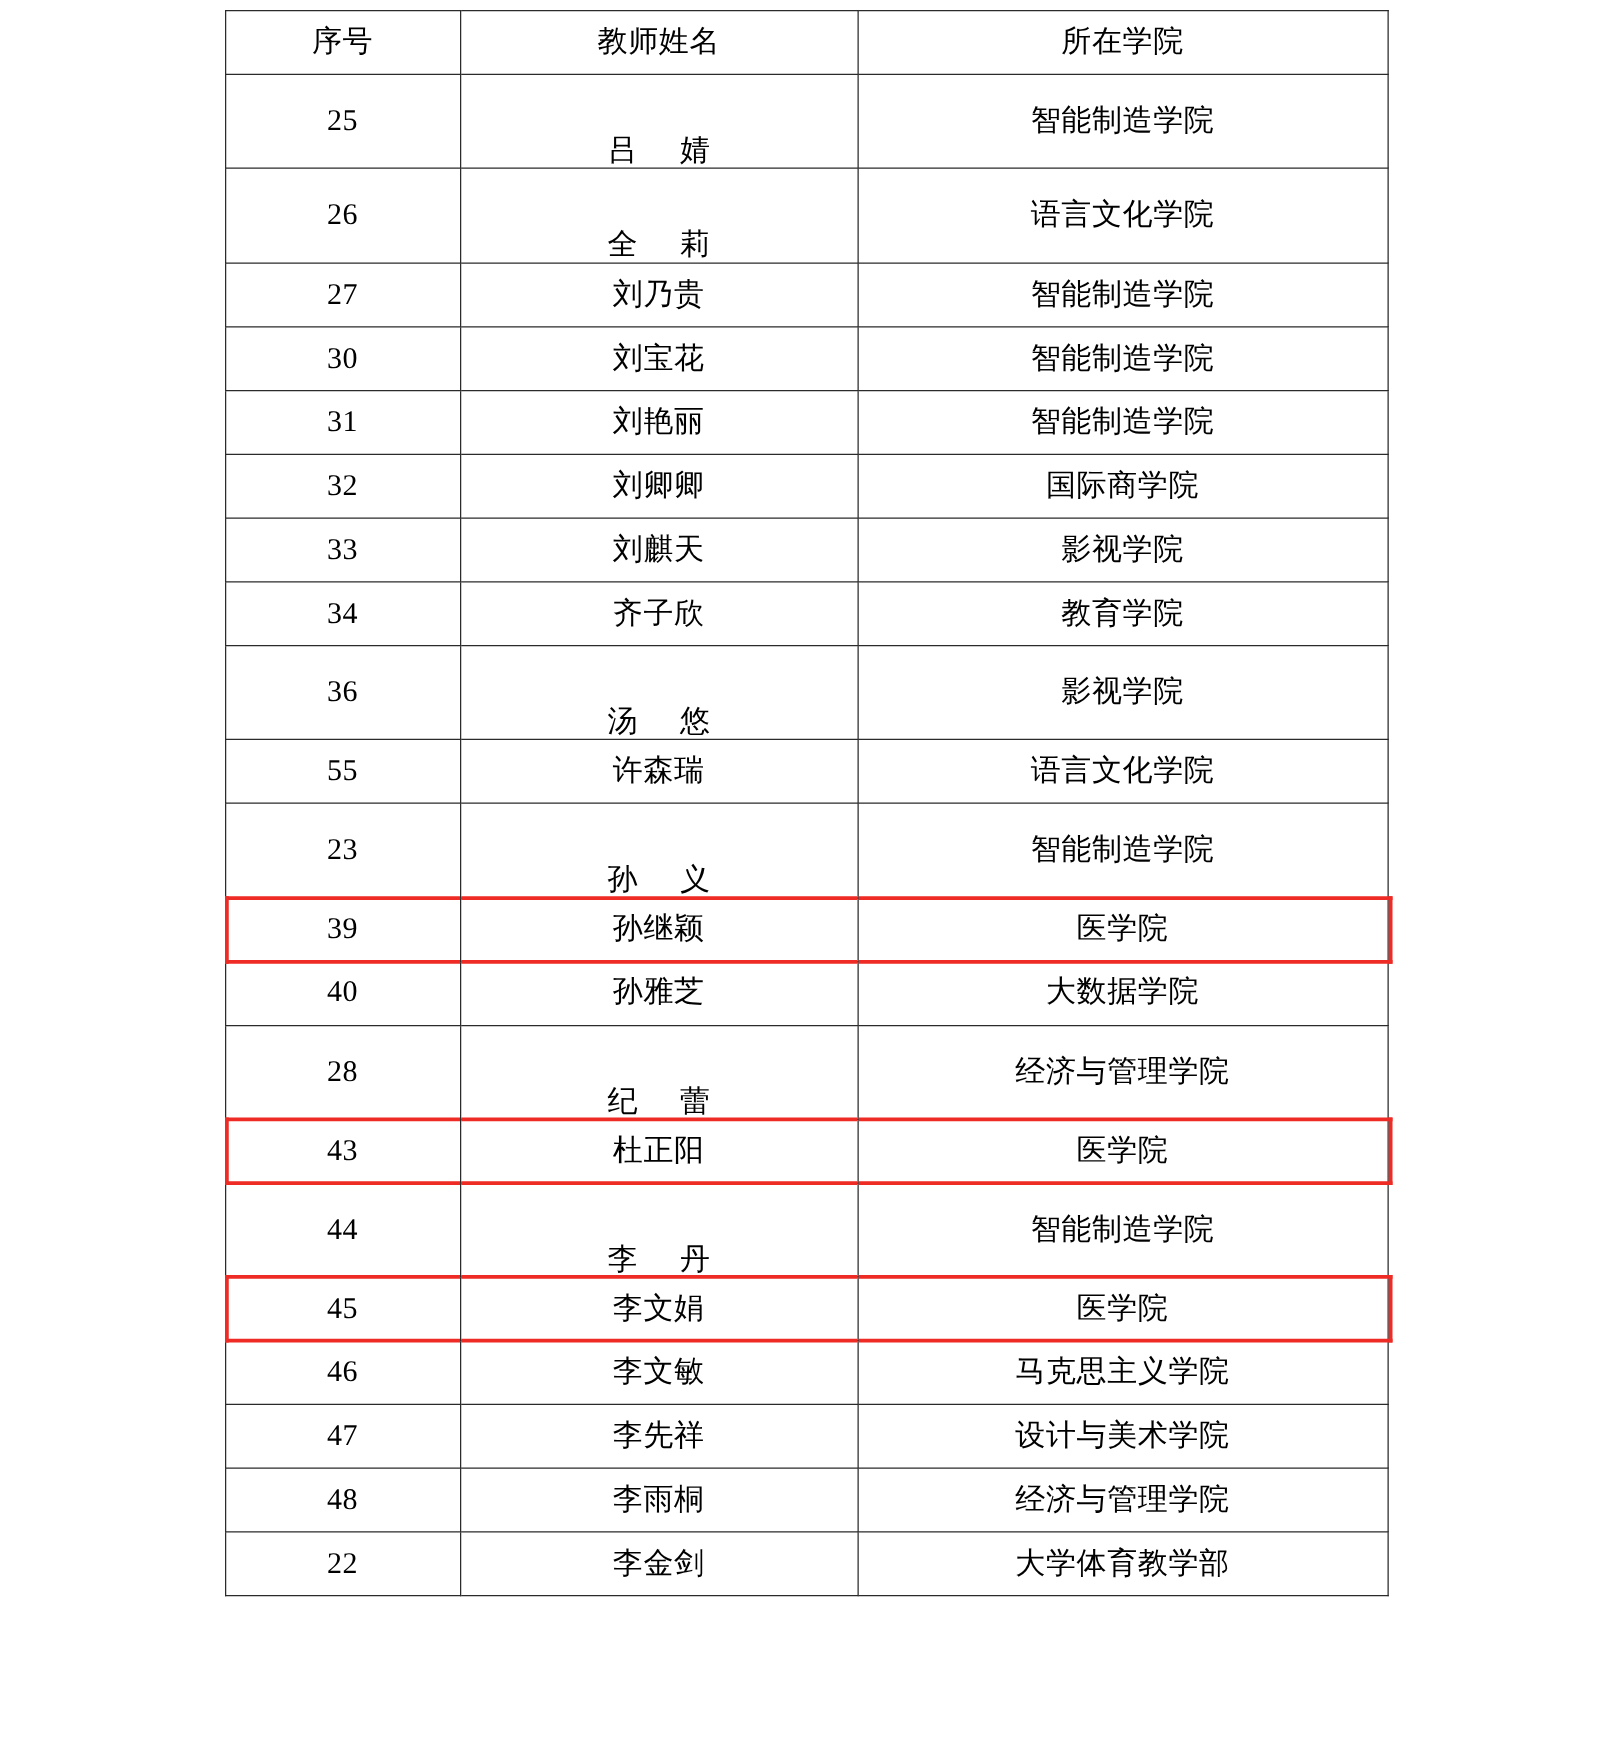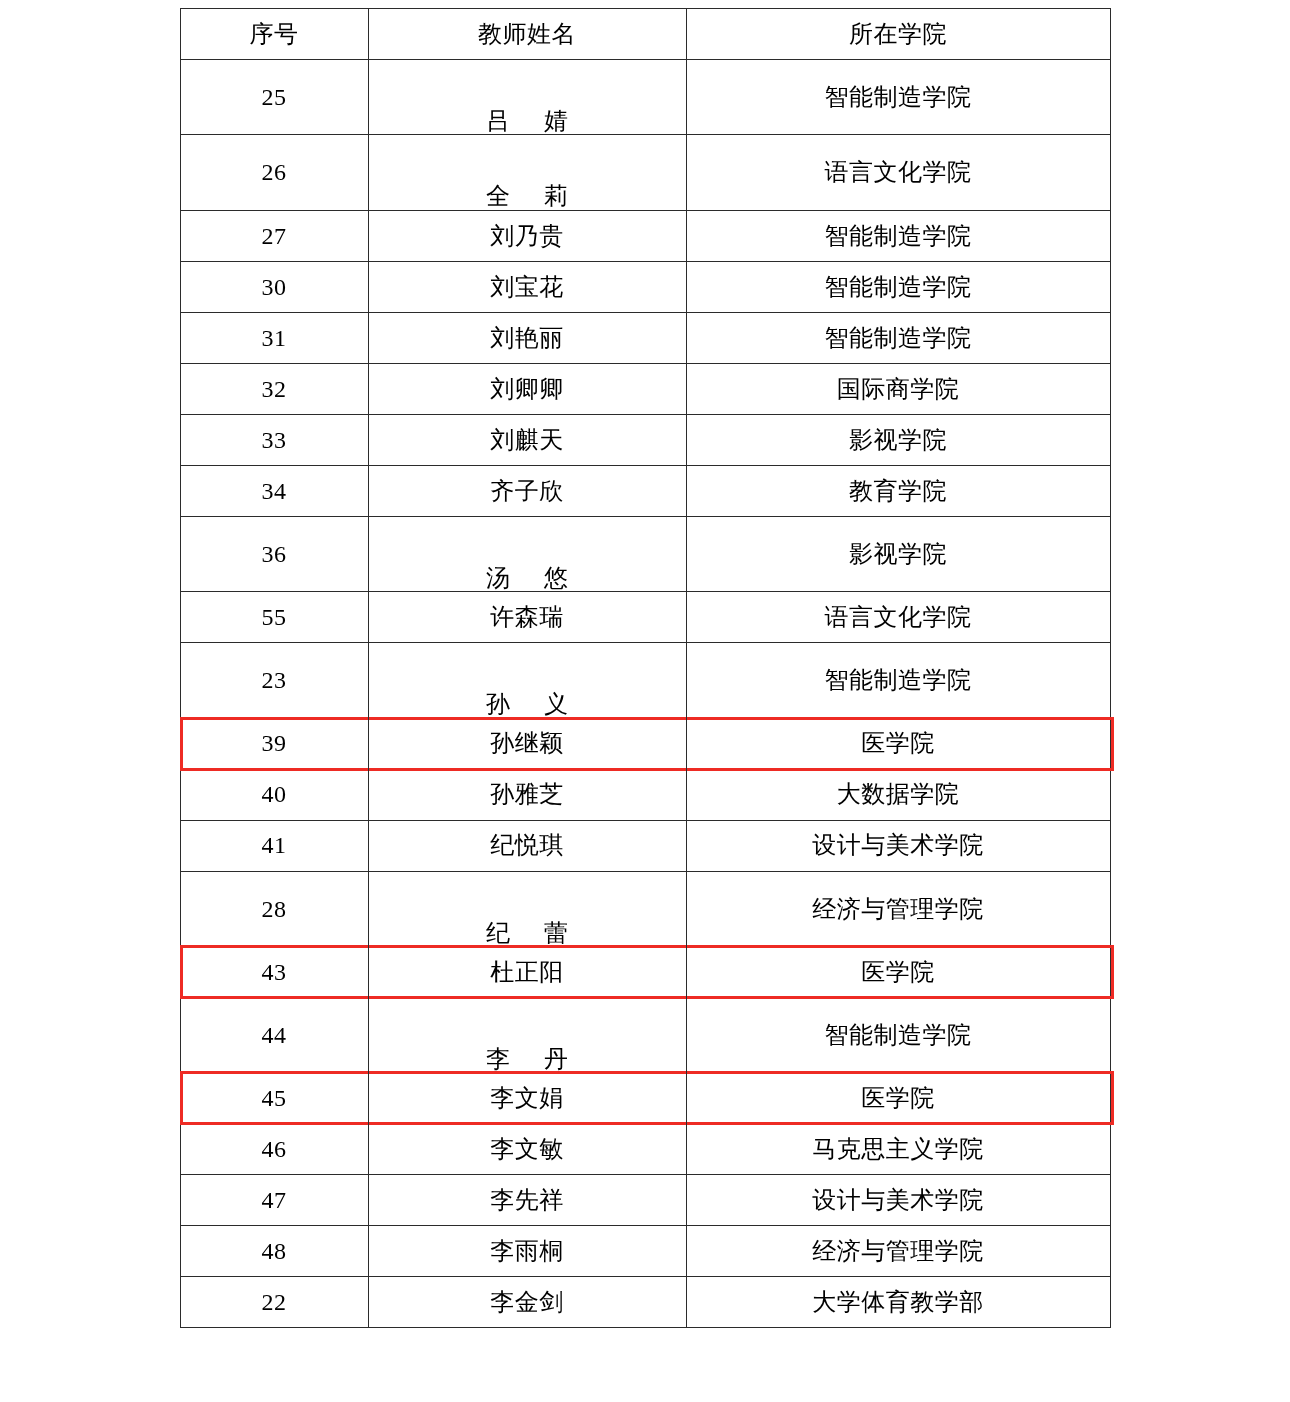--- a/index.html
+++ b/index.html
@@ -156,25 +156,20 @@
           <td class="idx-cell">39</td>
           <td class="name-cell"><span class="name-text">孙继颖</span></td>
           <td class="college-cell">医学院</td>
         </tr>
         <tr>
           <td class="idx-cell">40</td>
           <td class="name-cell"><span class="name-text">孙雅芝</span></td>
           <td class="college-cell">大数据学院</td>
         </tr>
         <tr>
-          <td class="idx-cell">41</td>
-          <td class="name-cell"><span class="name-text">纪悦琪</span></td>
-          <td class="college-cell">设计与美术学院</td>
-        </tr>
-        <tr>
           <td class="idx-cell">28</td>
           <td class="name-cell"><span class="name-text name-spaced">纪 蕾</span></td>
           <td class="college-cell">经济与管理学院</td>
         </tr>
         <tr class="marked">
           <td class="idx-cell">43</td>
           <td class="name-cell"><span class="name-text">杜正阳</span></td>
           <td class="college-cell">医学院</td>
         </tr>
         <tr>

